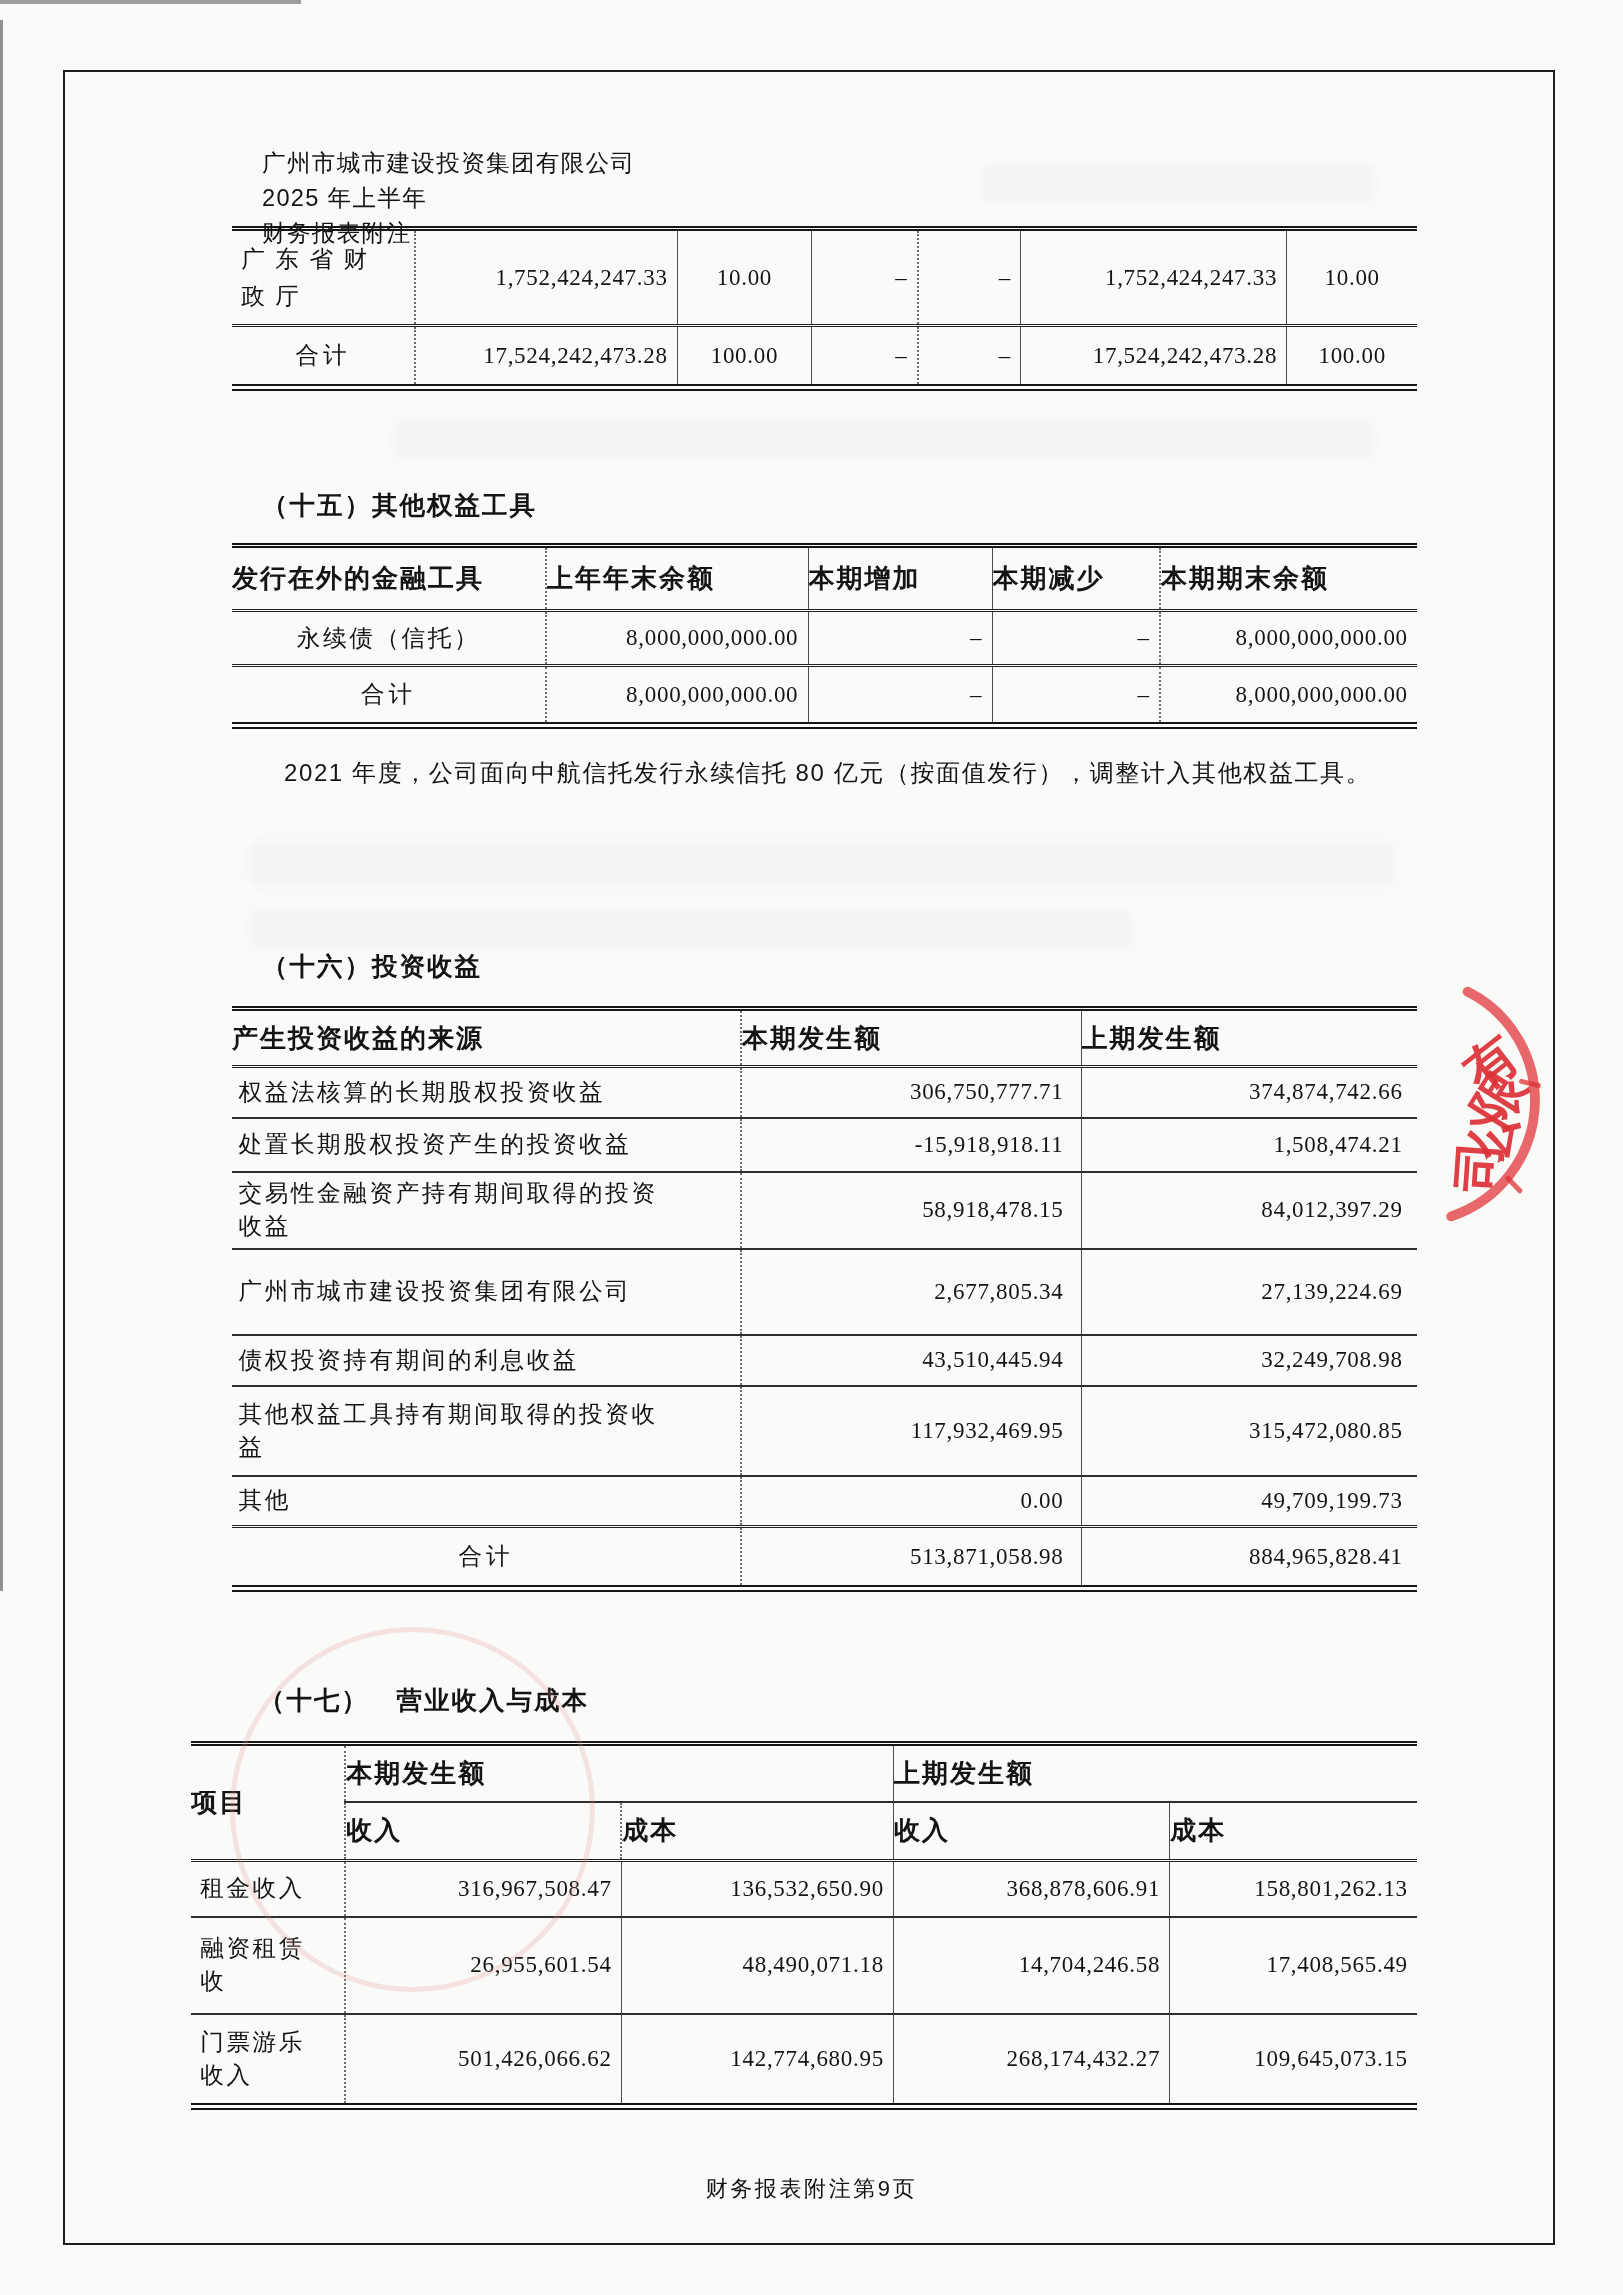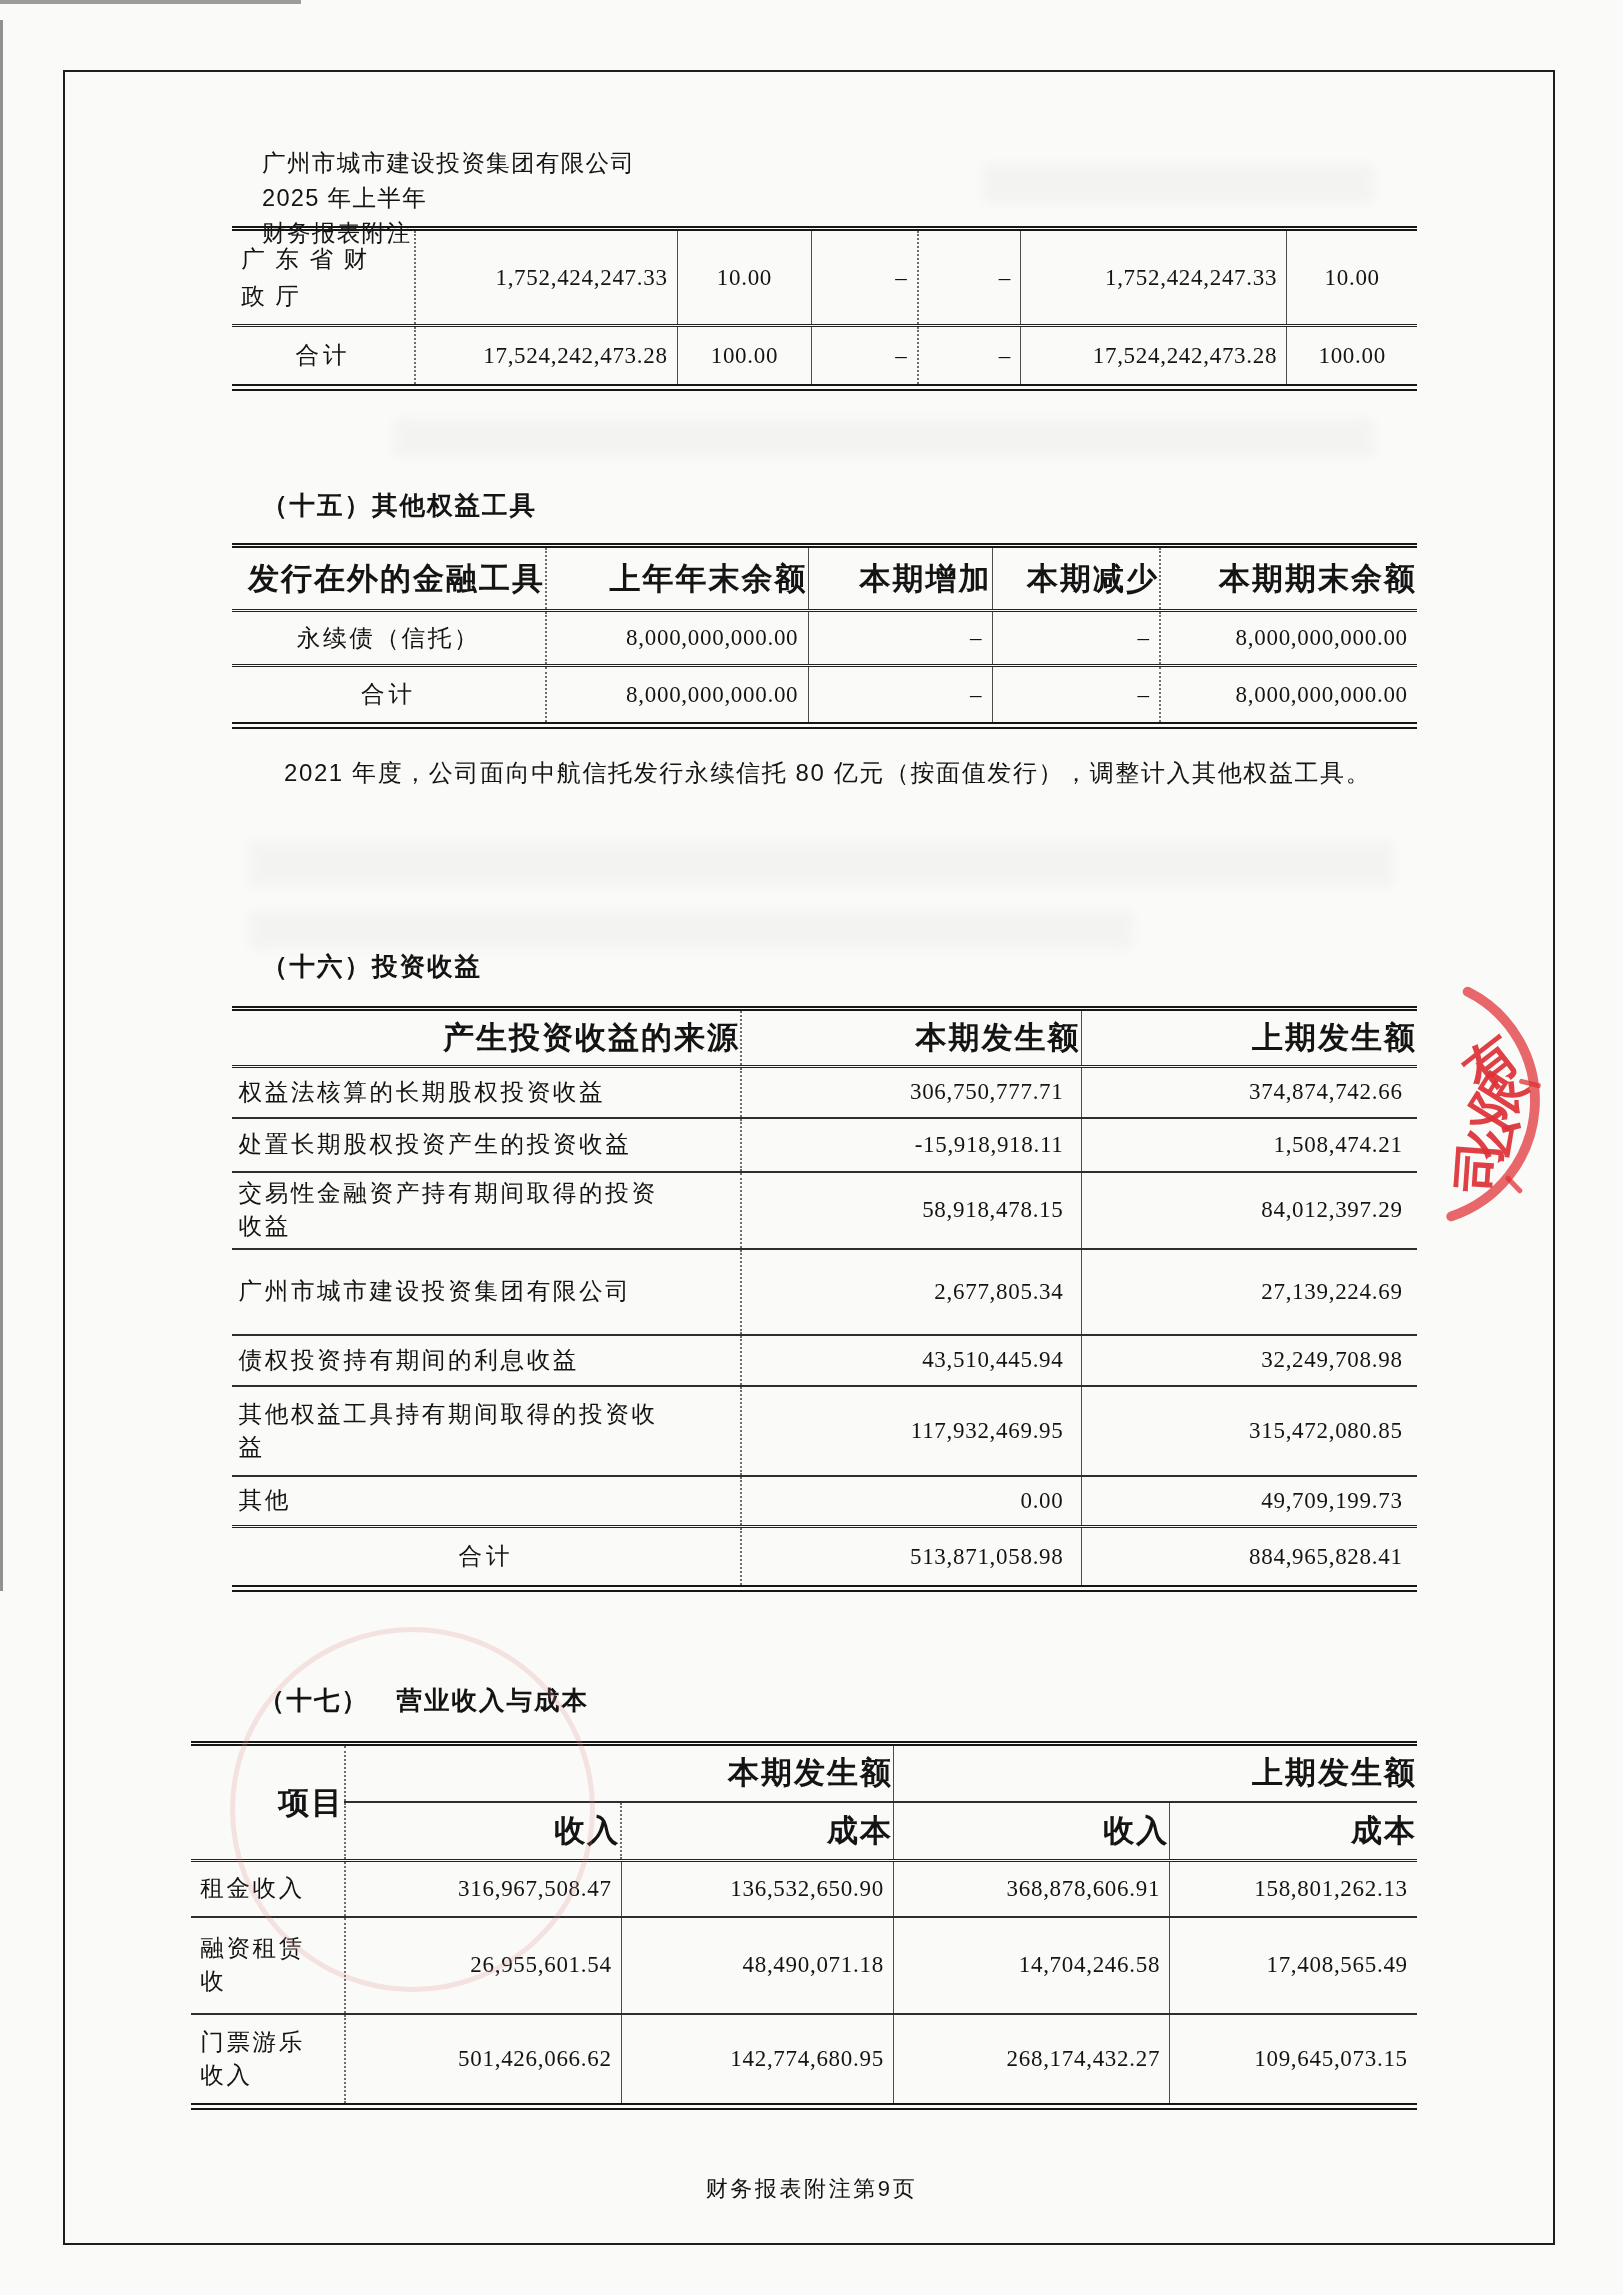--- a/index.html
+++ b/index.html
@@ -17,21 +17,21 @@
   .hdr div{white-space:nowrap;}
 
   .sec-title{position:absolute;font-size:25.5px;font-weight:bold;letter-spacing:2px;white-space:nowrap;}
 
   .para{position:absolute;left:234px;top:746px;width:1186px;
     font-size:24px;line-height:54px;letter-spacing:1.6px;text-align:justify;text-indent:50px;}
 
   table.tb{position:absolute;border-collapse:collapse;table-layout:fixed;
     border-top:5.2px double #161616;border-bottom:7.2px double #161616;}
   .tb td{vertical-align:middle;font-size:23px;padding:0;overflow:hidden;}
-  .tb .hd{font-weight:bold;text-align:right;font-size:31px;letter-spacing:2px;}
+  .tb .hd{font-weight:bold;text-align:left;font-size:26px;letter-spacing:2px;}
   .tb .lbl{font-size:23.6px;letter-spacing:2.6px;padding-left:6.5px;line-height:33px;}
   .tb .num{font-family:"Liberation Serif",serif;text-align:right;padding-right:9.2px;letter-spacing:0.7px;}
   .tb .ctr{text-align:center;padding-right:0;}
   .tb .nm{letter-spacing:10.5px;line-height:37px;padding-left:9.2px;padding-right:2.6px;}
   .rs{border-top:2px solid #2e2e2e;}          
   .rs2{border-top:3.3px double #222;}           
   .hsep{border-top:3.3px double #222;}          
   .vs{border-right:1.3px solid #4c4c4c;}        
   .vd{border-right:2px dotted #6d6d6d;}       
 

